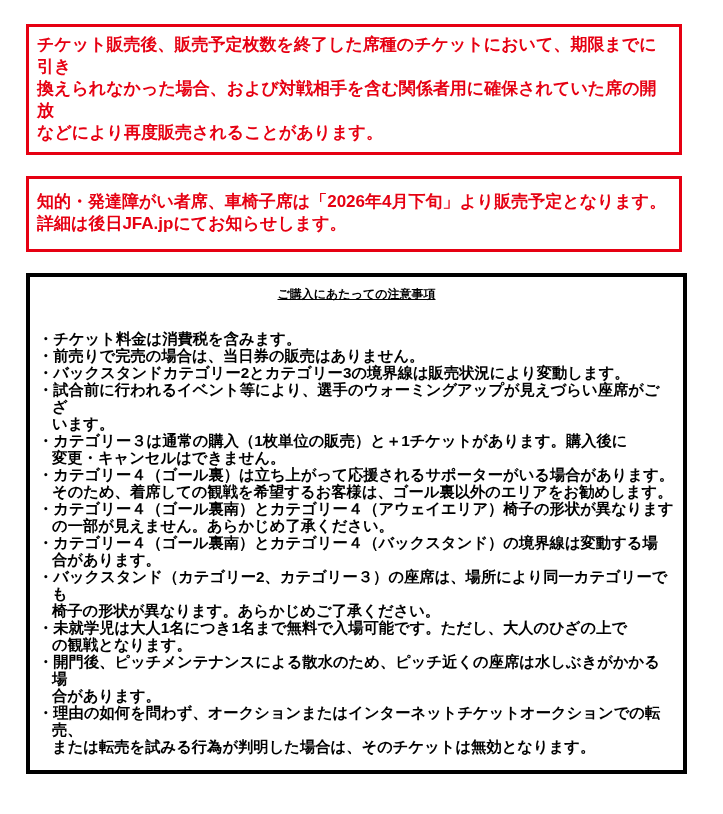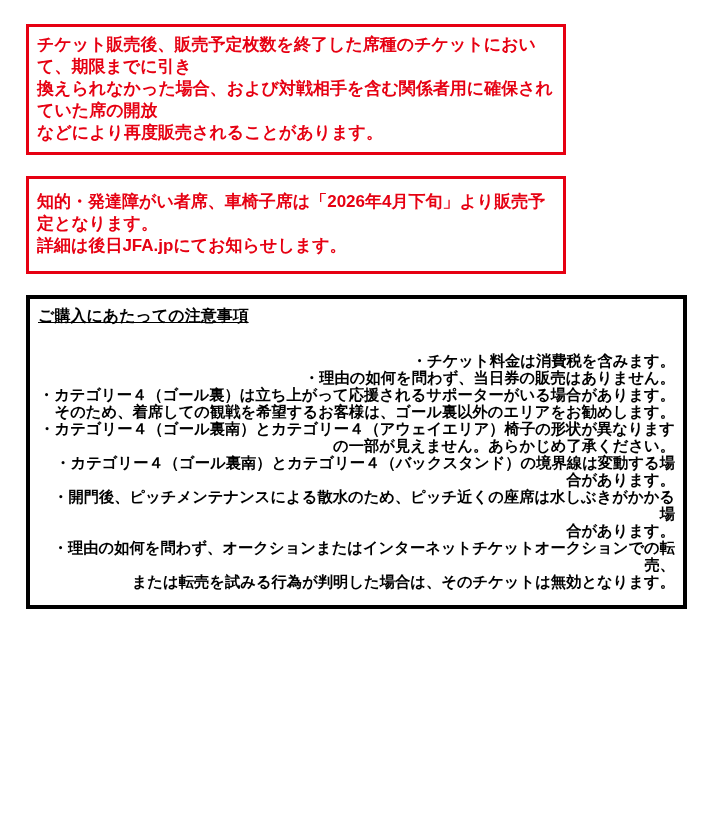--- a/index.html
+++ b/index.html
@@ -10,21 +10,21 @@
   body {
     width: 723px;
     height: 814px;
     overflow: hidden;
     font-family: "Liberation Sans", "DejaVu Sans", sans-serif;
     font-weight: bold;
     color: #000000;
   }
   .alert-box {
     box-sizing: border-box;
-    width: 540px;
+    width: 656px;
     margin-left: 26px;
     border: 3px solid #e60012;
     background: #ffffff;
     color: #e60012;
   }
   .alert-box p {
     margin: 0;
     white-space: pre-wrap;
     font-size: 17px;
     line-height: 22px;
@@ -42,64 +42,73 @@
     box-sizing: border-box;
     width: 661px;
     margin-left: 26px;
     margin-top: 21px;
     border: 4px solid #000000;
     background: #ffffff;
     padding: 7px 8px 15px 8px;
   }
   .notes-box h2 {
     margin: 0;
-    font-size: 16px;
+    font-size: 12px;
     line-height: 20px;
     font-weight: bold;
     text-decoration: underline;
     white-space: pre-wrap;
+    text-align: center;
   }
   .notes-list {
     list-style: none;
     margin: 26px 0 0 0;
     padding: 0;
   }
   .notes-list li {
     margin: 0;
     padding-left: 14px;
     text-indent: -14px;
     white-space: pre-wrap;
     font-size: 15.3px;
     line-height: 17px;
-    text-align: right;
   }
 </style>
 </head>
 <body>
 
 <div class="alert-box" id="resale-box">
   <p>チケット販売後、販売予定枚数を終了した席種のチケットにおいて、期限までに引き
 換えられなかった場合、および対戦相手を含む関係者用に確保されていた席の開放
 などにより再度販売されることがあります。</p>
 </div>
 
 <div class="alert-box" id="accessible-box">
   <p>知的・発達障がい者席、車椅子席は「2026年4月下旬」より販売予定となります。
 詳細は後日JFA.jpにてお知らせします。</p>
 </div>
 
 <div class="notes-box">
   <h2>ご購入にあたっての注意事項</h2>
   <ul class="notes-list" id="notes-list">
       <li>・チケット料金は消費税を含みます。</li>
-      <li>・理由の如何を問わず、当日券の販売はありません。</li>
+      <li>・前売りで完売の場合は、当日券の販売はありません。</li>
+      <li>・バックスタンドカテゴリー2とカテゴリー3の境界線は販売状況により変動します。</li>
+      <li>・試合前に行われるイベント等により、選手のウォーミングアップが見えづらい座席がござ
+います。</li>
+      <li>・カテゴリー３は通常の購入（1枚単位の販売）と＋1チケットがあります。購入後に
+変更・キャンセルはできません。</li>
       <li>・カテゴリー４（ゴール裏）は立ち上がって応援されるサポーターがいる場合があります。
 そのため、着席しての観戦を希望するお客様は、ゴール裏以外のエリアをお勧めします。</li>
       <li>・カテゴリー４（ゴール裏南）とカテゴリー４（アウェイエリア）椅子の形状が異なります
 の一部が見えません。あらかじめ了承ください。</li>
       <li>・カテゴリー４（ゴール裏南）とカテゴリー４（バックスタンド）の境界線は変動する場
 合があります。</li>
+      <li>・バックスタンド（カテゴリー2、カテゴリー３）の座席は、場所により同一カテゴリーでも
+椅子の形状が異なります。あらかじめご了承ください。</li>
+      <li>・未就学児は大人1名につき1名まで無料で入場可能です。ただし、大人のひざの上で
+の観戦となります。</li>
       <li>・開門後、ピッチメンテナンスによる散水のため、ピッチ近くの座席は水しぶきがかかる場
 合があります。</li>
       <li>・理由の如何を問わず、オークションまたはインターネットチケットオークションでの転売、
 または転売を試みる行為が判明した場合は、そのチケットは無効となります。</li>
     </ul>
 </div>
 
 </body></html>

